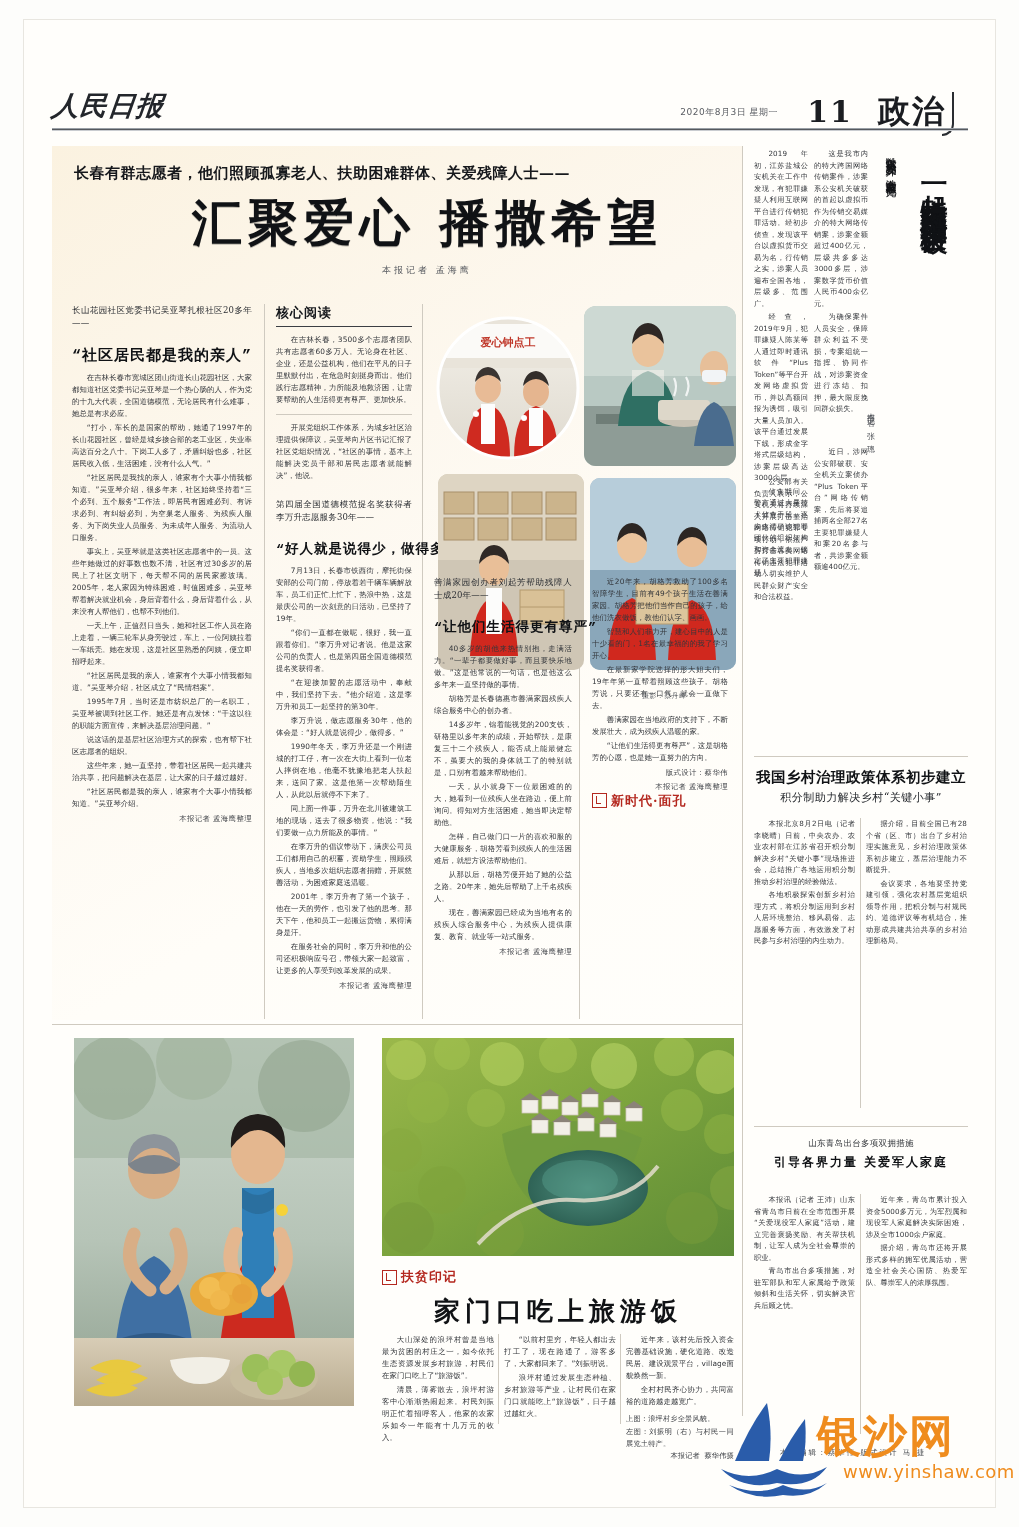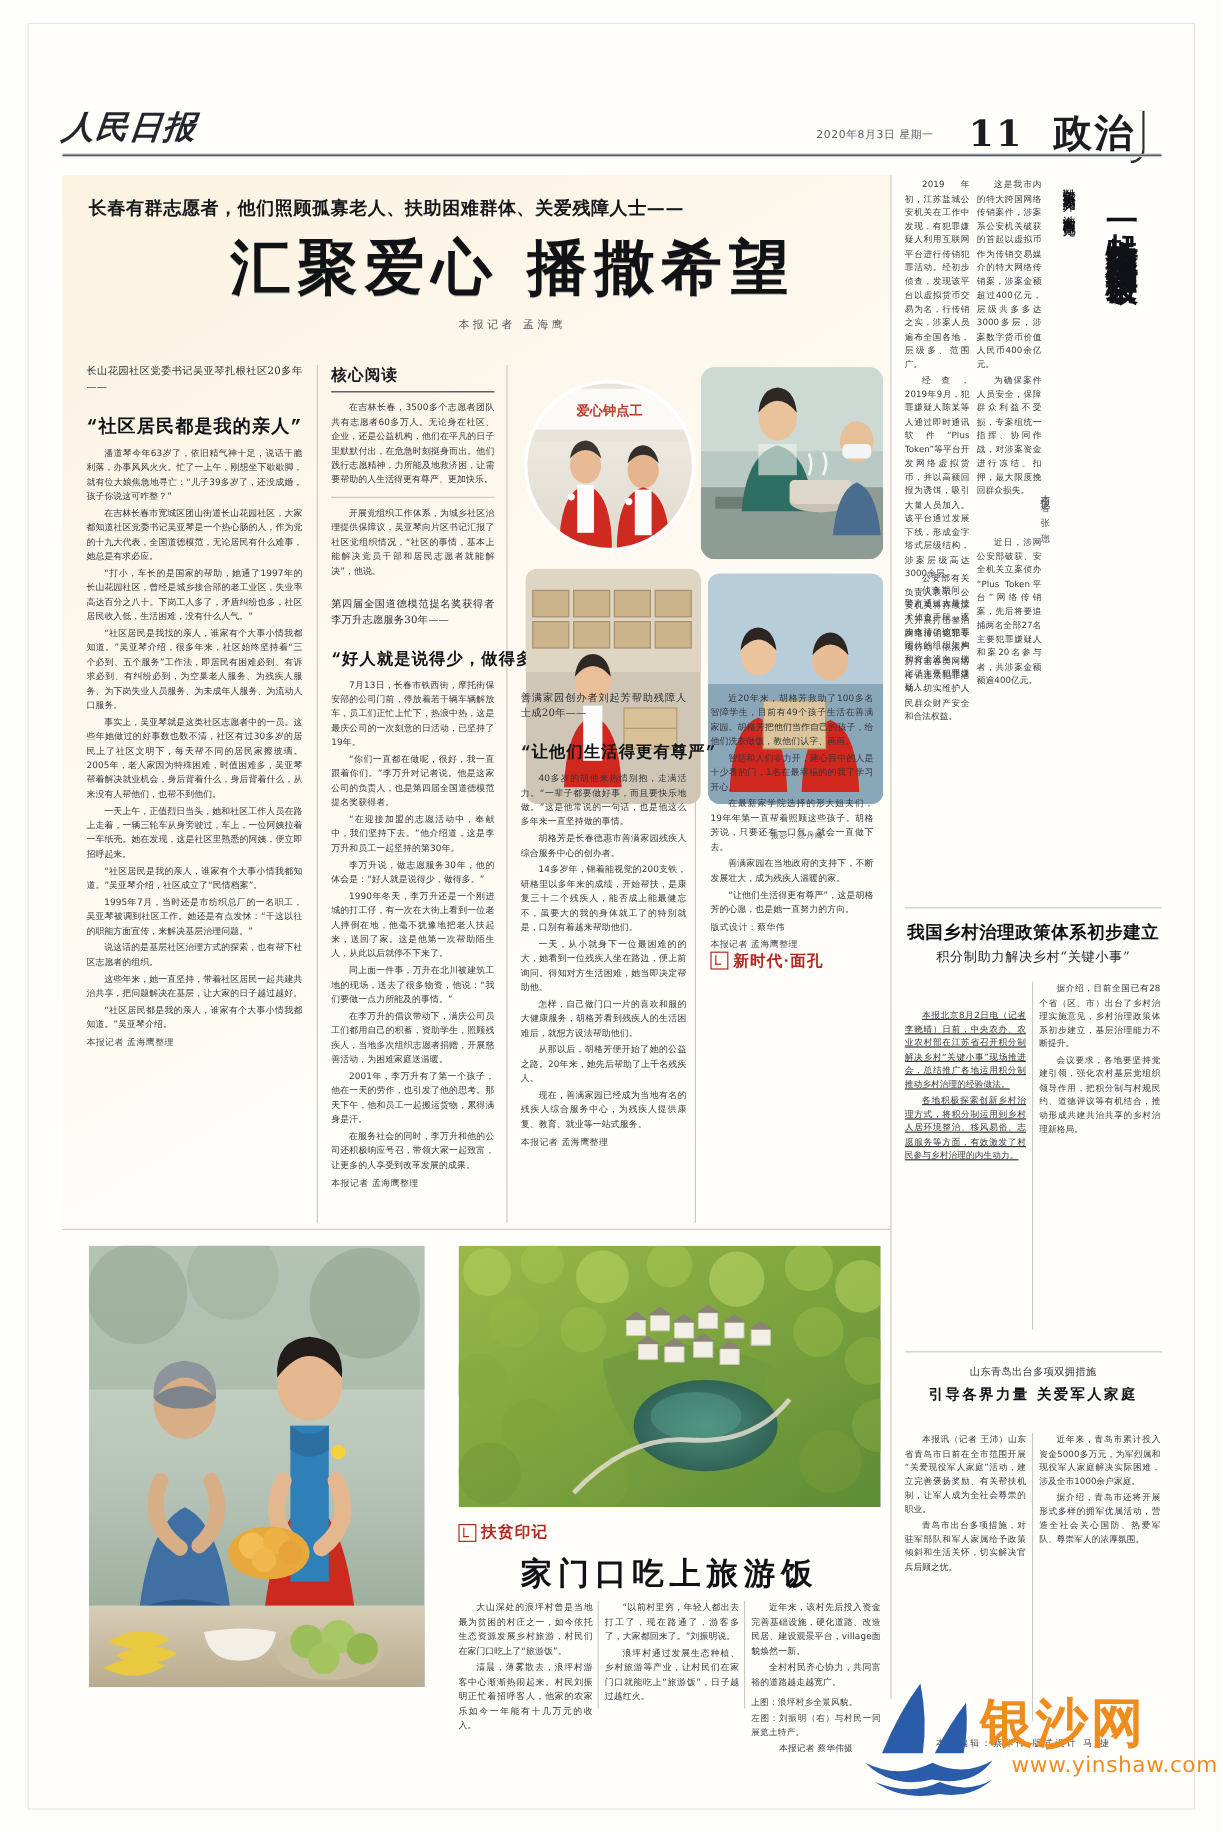--- a/index.html
+++ b/index.html
@@ -93,21 +93,21 @@
     font-family:"DejaVu Serif","Liberation Serif",serif;
     font-weight:700;font-size:13px;color:#16181c;letter-spacing:1px;
     padding-bottom:4px;border-bottom:1.5px solid #3b3e43;margin-bottom:7px;
   }
   .body{
     font-size:7.4px;line-height:1.62;color:#33363b;text-align:justify;
     text-indent:2em;letter-spacing:.1px;
     font-family:"DejaVu Sans","Liberation Sans",sans-serif;
   }
   .body p{margin:0 0 2px 0;}
-  .sig{font-size:7.4px;color:#44474c;margin-top:4px;letter-spacing:.4px;}
+  .sig{font-size:7.4px;color:#44474c;text-align:right;margin-top:4px;letter-spacing:.4px;}
 
   
   .photo{position:absolute;overflow:hidden;}
   .ph-credit{
     position:absolute;font-size:7px;color:#6a6d72;letter-spacing:.4px;white-space:nowrap;
   }
 
   
   .badge{
     display:inline-flex;align-items:center;gap:4px;
@@ -202,21 +202,20 @@
       <div class="byline-main">本报记者  孟海鹰</div>
 
       <div class="vrule" style="left:212px;top:158px;height:715px;"></div>
       <div class="vrule" style="left:370px;top:158px;height:715px;"></div>
       <div class="vrule" style="left:527px;top:430px;height:443px;"></div>
 
       <div class="col" style="left:20px;top:158px;width:180px;">
         <div class="subhead">长山花园社区党委书记吴亚琴扎根社区20多年——</div>
         <div class="subtitle">“社区居民都是我的亲人”</div>
         <div class="body">
-          <p>潘道琴今年63岁了，依旧精气神十足，说话干脆利落，办事风风火火。忙了一上午，刚想坐下歇歇脚，就有位大娘焦急地寻亡：“儿子39多岁了，还没成婚，孩子你说这可咋整？”</p>
           <p>在吉林长春市宽城区团山街道长山花园社区，大家都知道社区党委书记吴亚琴是一个热心肠的人，作为党的十九大代表，全国道德模范，无论居民有什么难事，她总是有求必应。</p>
           <p>“打小，车长的是国家的帮助，她通了1997年的长山花园社区，曾经是城乡接合部的老工业区，失业率高达百分之八十。下岗工人多了，矛盾纠纷也多，社区居民收入低，生活困难，没有什么人气。”</p>
           <p>“社区居民是我找的亲人，谁家有个大事小情我都知道。”吴亚琴介绍，很多年来，社区始终坚持着“三个必到、五个服务”工作法，即居民有困难必到、有诉求必到、有纠纷必到，为空巢老人服务、为残疾人服务、为下岗失业人员服务、为未成年人服务、为流动人口服务。</p>
           <p>事实上，吴亚琴就是这类社区志愿者中的一员。这些年她做过的好事数也数不清，社区有过30多岁的居民上了社区文明下，每天帮不同的居民家擦玻璃。2005年，老人家因为特殊困难，时值困难多，吴亚琴帮着解决就业机会，身后背着什么，身后背着什么，从来没有人帮他们，也帮不到他们。</p>
           <p>一天上午，正值烈日当头，她和社区工作人员在路上走着，一辆三轮车从身旁驶过，车上，一位阿姨拉着一车纸壳。她在发现，这是社区里熟悉的阿姨，便立即招呼起来。</p>
           <p>“社区居民是我的亲人，谁家有个大事小情我都知道。”吴亚琴介绍，社区成立了“民情档案”。</p>
           <p>1995年7月，当时还是市纺织总厂的一名职工，吴亚琴被调到社区工作。她还是有点发怵：“干这以往的职能方面宣传，来解决基层治理问题。”</p>
           <p>说这话的是基层社区治理方式的探索，也有帮下社区志愿者的组织。</p>
           <p>这些年来，她一直坚持，带着社区居民一起共建共治共享，把问题解决在基层，让大家的日子越过越好。</p>
           <p>“社区居民都是我的亲人，谁家有个大事小情我都知道。”吴亚琴介绍。</p>
@@ -422,21 +421,21 @@
       <div class="railcol" style="left:60px;top:300px;width:54px;">
         <p>近日，涉网公安部破获、安全机关立案侦办“Plus Token平台”网络传销案，先后将要追捕两名全部27名主要犯罪嫌疑人和案20名参与者，共涉案金额额逾400亿元。</p>
       </div>
 
       <div class="hrule" style="left:0;top:610px;width:214px;"></div>
 
       <div style="position:absolute;left:0;top:622px;width:214px;">
         <div class="rail-sec-title">我国乡村治理政策体系初步建立</div>
         <div class="rail-sec-sub">积分制助力解决乡村“关键小事”</div>
       </div>
-      <div class="railcol" style="left:0;top:694px;width:101px;text-decoration:underline;">
+      <div class="railcol" style="left:0;top:672px;width:101px;">
         <p>本报北京8月2日电（记者 李晓晴）日前，中央农办、农业农村部在江苏省召开积分制解决乡村“关键小事”现场推进会，总结推广各地运用积分制推动乡村治理的经验做法。</p>
         <p>各地积极探索创新乡村治理方式，将积分制运用到乡村人居环境整治、移风易俗、志愿服务等方面，有效激发了村民参与乡村治理的内生动力。</p>
       </div>
       <div class="railcol" style="left:112px;top:672px;width:101px;">
         <p>据介绍，目前全国已有28个省（区、市）出台了乡村治理实施意见，乡村治理政策体系初步建立，基层治理能力不断提升。</p>
         <p>会议要求，各地要坚持党建引领，强化农村基层党组织领导作用，把积分制与村规民约、道德评议等有机结合，推动形成共建共治共享的乡村治理新格局。</p>
       </div>
       <div class="vrule" style="left:106px;top:672px;height:290px;"></div>
 
       <div class="hrule" style="left:0;top:980px;width:214px;"></div>
@@ -612,21 +611,21 @@
       </div>
       <div class="body" style="position:absolute;left:330px;top:302px;width:112px;">
         <p>大山深处的浪坪村曾是当地最为贫困的村庄之一，如今依托生态资源发展乡村旅游，村民们在家门口吃上了“旅游饭”。</p>
         <p>清晨，薄雾散去，浪坪村游客中心渐渐热闹起来。村民刘振明正忙着招呼客人，他家的农家乐如今一年能有十几万元的收入。</p>
       </div>
       <div class="body" style="position:absolute;left:574px;top:302px;width:108px;">
         <p>近年来，该村先后投入资金完善基础设施，硬化道路、改造民居、建设观景平台，village面貌焕然一新。</p>
         <p>全村村民齐心协力，共同富裕的道路越走越宽广。</p>
         <p class="pic-caption" style="text-indent:0;margin-top:5px;">上图：浪坪村乡全景风貌。</p>
         <p class="pic-caption" style="text-indent:0;">左图：刘振明（右）与村民一同展览土特产。</p>
-        <p class="pic-caption" style="text-indent:0;text-align:center;">本报记者  蔡华伟摄</p>
+        <p class="pic-caption" style="text-indent:0;text-align:right;font-family:Liberation Mono, monospace;">本报记者  蔡华伟摄</p>
       </div>
       <div class="vrule" style="left:446px;top:302px;height:90px;"></div>
       <div class="vrule" style="left:568px;top:302px;height:90px;"></div>
     </div>
 
     <div class="watermark">
       <svg width="110" height="100" viewBox="0 0 110 100" style="position:absolute;left:-6px;top:10px;">
         <path d="M48 4 q6 30 2 58 l-34 0 q14 -34 32 -58z" fill="#2a5caa"></path>
         <path d="M86 20 q2 24 -2 42 l-24 0 q12 -24 26 -42z" fill="#2a5caa"></path>
         <path d="M2 70 q28 14 56 0 q26 12 50 -2 q-16 22 -50 16 q-34 8 -56 -14z" fill="#2a5caa"></path>

